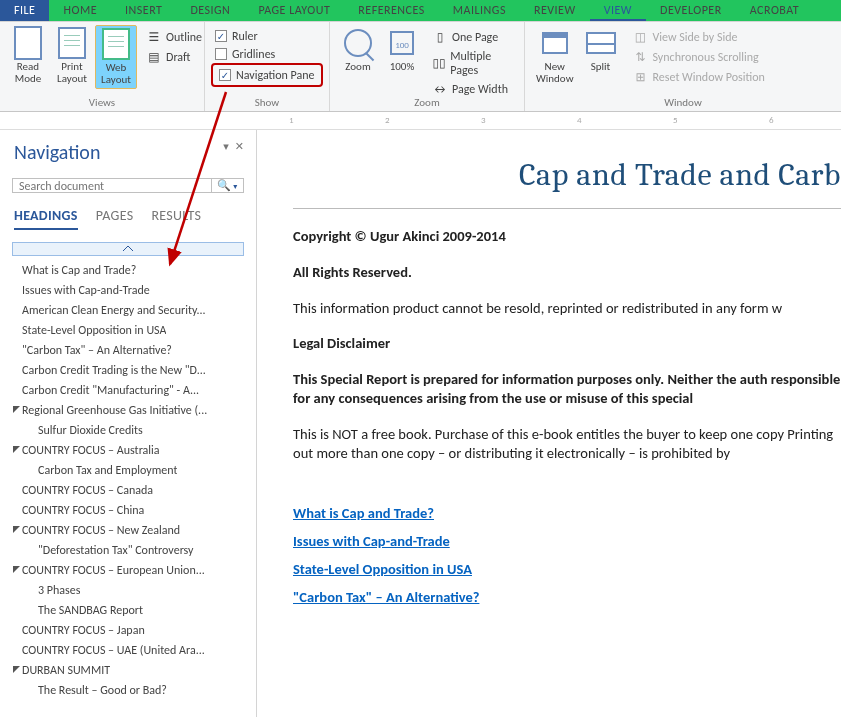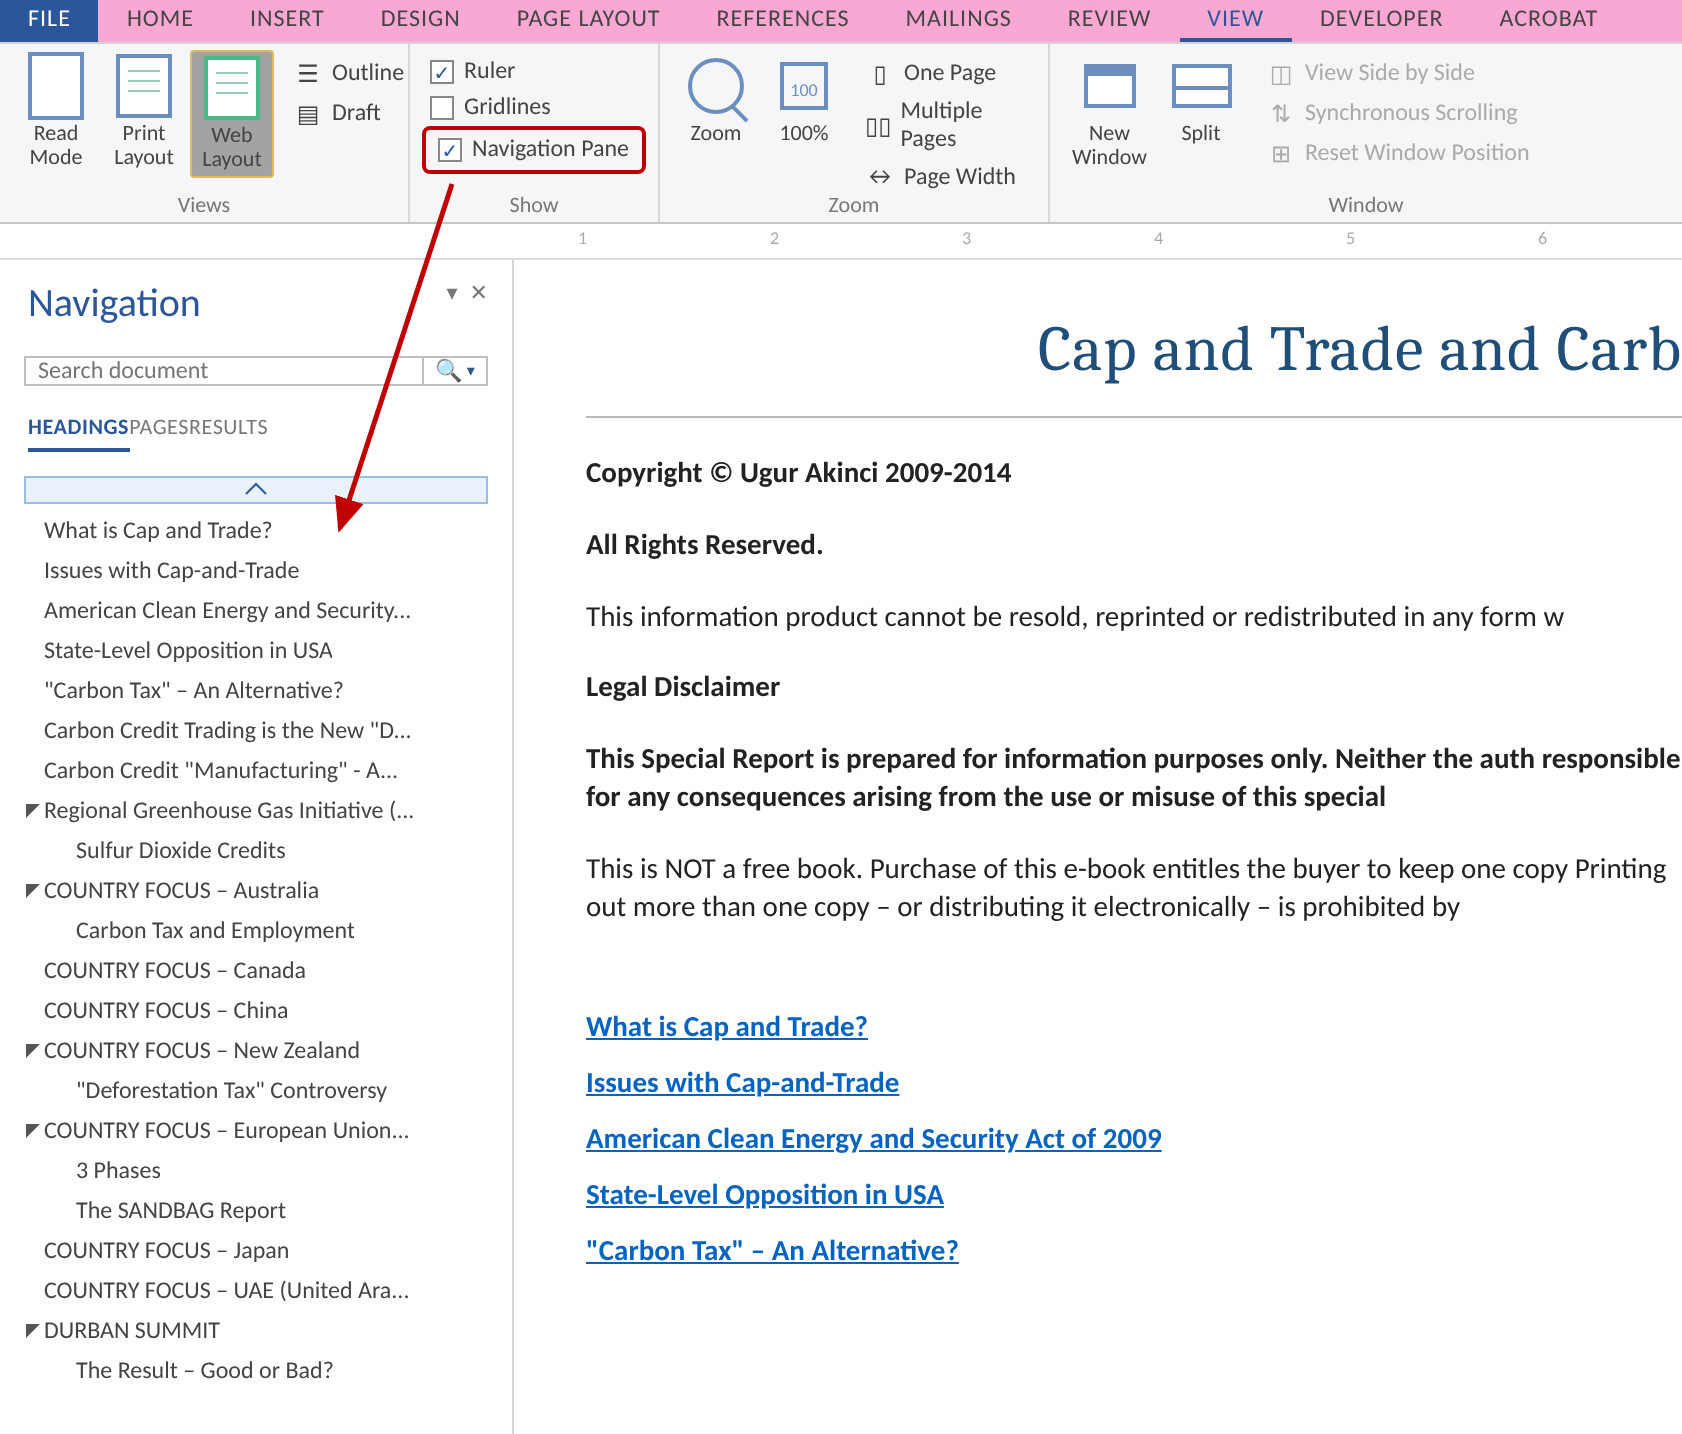--- a/index.html
+++ b/index.html
@@ -1,31 +1,31 @@
 <!DOCTYPE html>
 <html><head>
 <meta charset="utf-8">
 <style>
 * { margin: 0; padding: 0; box-sizing: border-box; font-family: "Segoe UI", Calibri, sans-serif; }
 body { background: #fff; font-size: 12px; width: 841px; height: 717px; overflow: hidden; position: relative; }
 
 
-.tabbar { display: flex; height: 22px; background: #f9a8d4; border-bottom: 1px solid #d4d4d4; }
+.tabbar { display: flex; height: 22px; background: #22c55e; border-bottom: 1px solid #d4d4d4; }
 .tab { padding: 3px 14px; color: #444; font-size: 12px; letter-spacing: 0.5px; cursor: pointer; }
 .tab.file { background: #2b579a; color: #fff; }
 .tab.active { color: #2b579a; border-bottom: 2px solid #2b579a; }
 
 
 .ribbon { display: flex; height: 90px; border-bottom: 1px solid #c6c6c6; background: #f5f6f7; }
 .group { border-right: 1px solid #d8d8d8; padding: 3px 6px 0 6px; display: flex; flex-direction: column; position: relative; }
 .group-row { display: flex; align-items: flex-start; }
 .group-label { position: absolute; bottom: 2px; left: 0; right: 0; text-align: center; color: #777; font-size: 11px; }
 
 .bigbtn { display: flex; flex-direction: column; align-items: center; padding: 2px 4px; margin: 0 1px; cursor: pointer; min-width: 42px; }
-.bigbtn.sel { background: #a3a3a3; border: 1px solid #e0b95e; border-radius: 2px; }
+.bigbtn.sel { background: #7dd3fc; border: 1px solid #e0b95e; border-radius: 2px; }
 .bigbtn .icon-box { width: 32px; height: 32px; display: flex; align-items: center; justify-content: center; }
 .bigbtn .lbl { font-size: 11px; text-align: center; line-height: 1.1; margin-top: 2px; color: #444; }
 
 .check-item { display: flex; align-items: center; font-size: 12px; color: #444; padding: 2px 4px; cursor: pointer; }
 .check-item .cb { width: 12px; height: 12px; border: 1px solid #888; margin-right: 5px; display: inline-flex; align-items: center; justify-content: center; font-size: 10px; color: #2b579a; background:#fff; }
 .check-item .ic { width:16px; height:16px; margin-right:4px; display:inline-flex; align-items:center; justify-content:center; }
 
 .highlight-box { border: 2px solid #c00000; border-radius: 4px; padding: 1px 2px; }
 
 .small-disabled { color: #aaa; }
@@ -39,21 +39,21 @@
 .splitter { display: flex; height: calc(100% - 130px); }
 .navpane { width: 257px; border-right: 1px solid #d4d4d4; background: #fff; display: flex; flex-direction: column; }
 .np-title { display: flex; align-items: flex-start; justify-content: space-between; padding: 10px 12px 8px 14px; }
 .np-title h2 { color: #2b579a; font-weight: normal; font-size: 20px; }
 .np-title .ctrl { color: #777; font-size: 11px; display:flex; gap:6px; align-items:center; }
 
 .searchbox { margin: 6px 12px; display: flex; border: 1px solid #c0c0c0; height: 15px; }
 .searchbox input { flex: 1; border: none; padding: 0 6px; font-size: 12px; outline: none; color: #888; }
 .searchbox .sbtn { width: 32px; border-left: 1px solid #c0c0c0; display:flex; align-items:center; justify-content:center; color:#2b579a; cursor:pointer; font-size:11px; }
 
-.np-tabs { display: flex; padding: 8px 14px 6px 14px; font-size: 11px; color: #777; letter-spacing: 0.3px; }
+.np-tabs { display: flex; gap: 18px; padding: 8px 14px 6px 14px; font-size: 14px; color: #777; letter-spacing: 0.3px; }
 .np-tab { cursor: pointer; padding-bottom: 4px; }
 .np-tab.active { color: #2b579a; font-weight: bold; border-bottom: 2px solid #2b579a; }
 
 .np-collapse-bar { margin: 6px 12px 4px 12px; height: 14px; border: 1px solid #9abde6; background: #e9f2fb; display:flex; align-items:center; justify-content:center; }
 .np-collapse-bar svg { display:block; }
 
 .np-list { overflow-y: auto; flex: 1; padding: 0 4px; }
 .np-item { display: flex; align-items: center; font-size: 12px; color: #444; padding: 3px 2px; cursor: pointer; }
 .np-item .tw { width: 12px; text-align: center; color: #777; font-size: 10px; }
 .np-item .txt { white-space: nowrap; overflow: hidden; text-overflow: ellipsis; }
@@ -356,21 +356,20 @@
     <p class="b">Copyright © Ugur Akinci 2009-2014</p>
     <p class="b">All Rights Reserved.</p>
     <p>This information product cannot be resold, reprinted or redistributed in any form w</p>
     <p class="b">Legal Disclaimer</p>
     <p class="b">This Special Report is prepared for information purposes only. Neither the auth responsible for any consequences arising from the use or misuse of this special </p>
     <p>This is NOT a free book. Purchase of this e-book entitles the buyer to keep one copy Printing out more than one copy – or distributing it electronically – is prohibited by</p>
     <div style="height:24px"></div>
     <div id="toc-links">
         <a class="toc" href="#">What is Cap and Trade?</a>
         <a class="toc" href="#">Issues with Cap-and-Trade</a>
-        <a class="toc" href="#">American Clean Energy and Security Act of 2009</a>
         <a class="toc" href="#">State-Level Opposition in USA</a>
         <a class="toc" href="#">"Carbon Tax" – An Alternative?</a>
       </div>
   </div>
 </div>
 
 <svg class="arrow-svg" width="100" height="200">
   <defs>
       <marker id="ah" markerWidth="10" markerHeight="10" refX="6" refY="3" orient="auto">
     <path d="M0,0 L7,3 L0,6 Z" fill="#c00000"></path>

